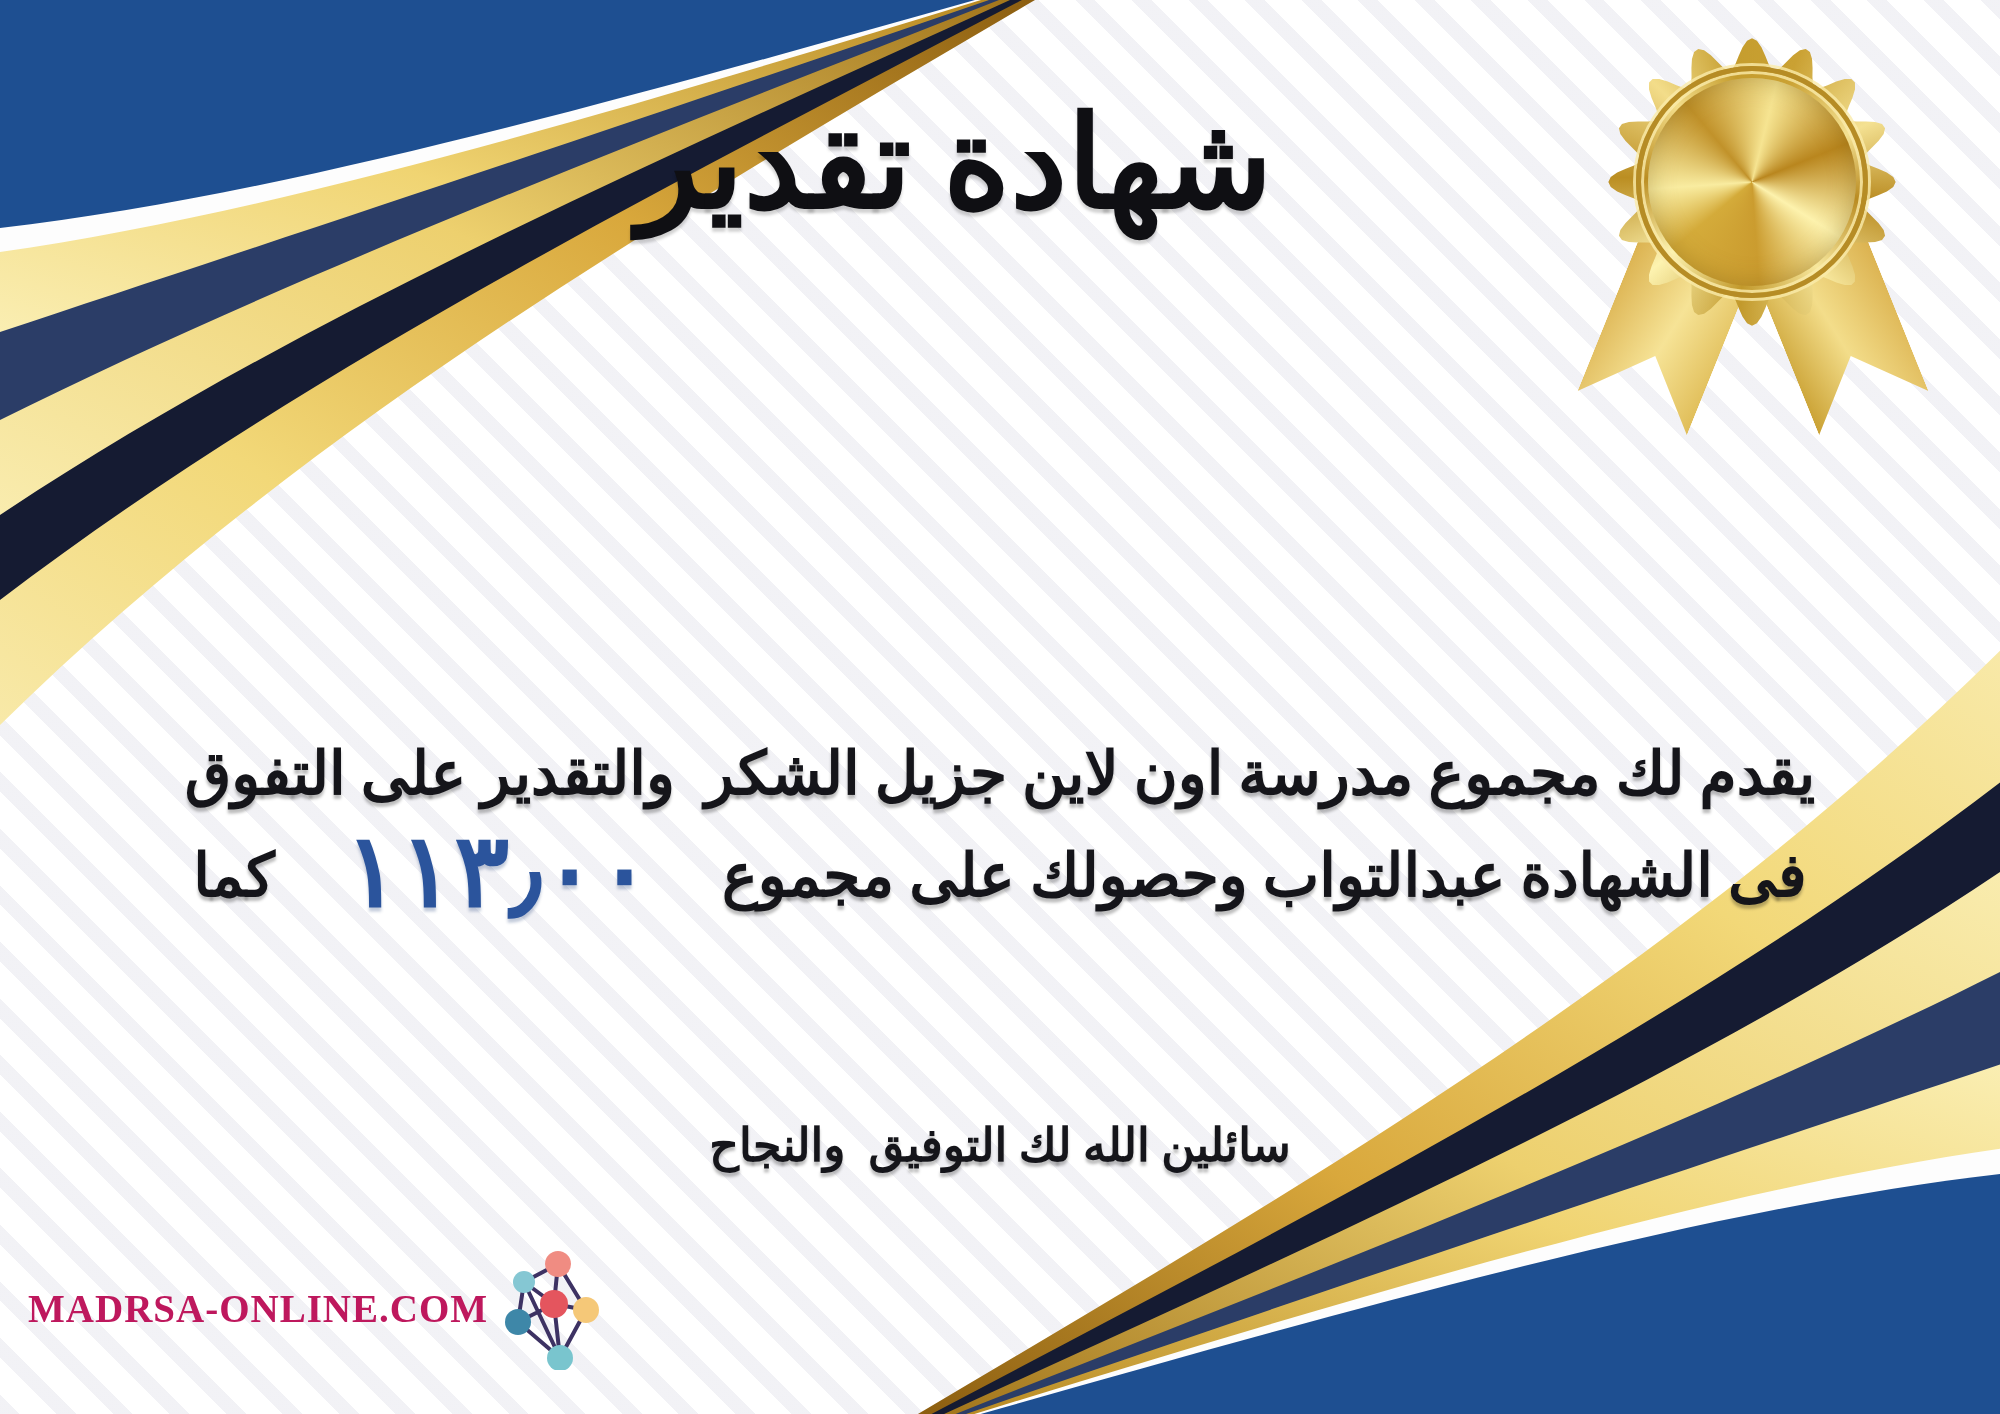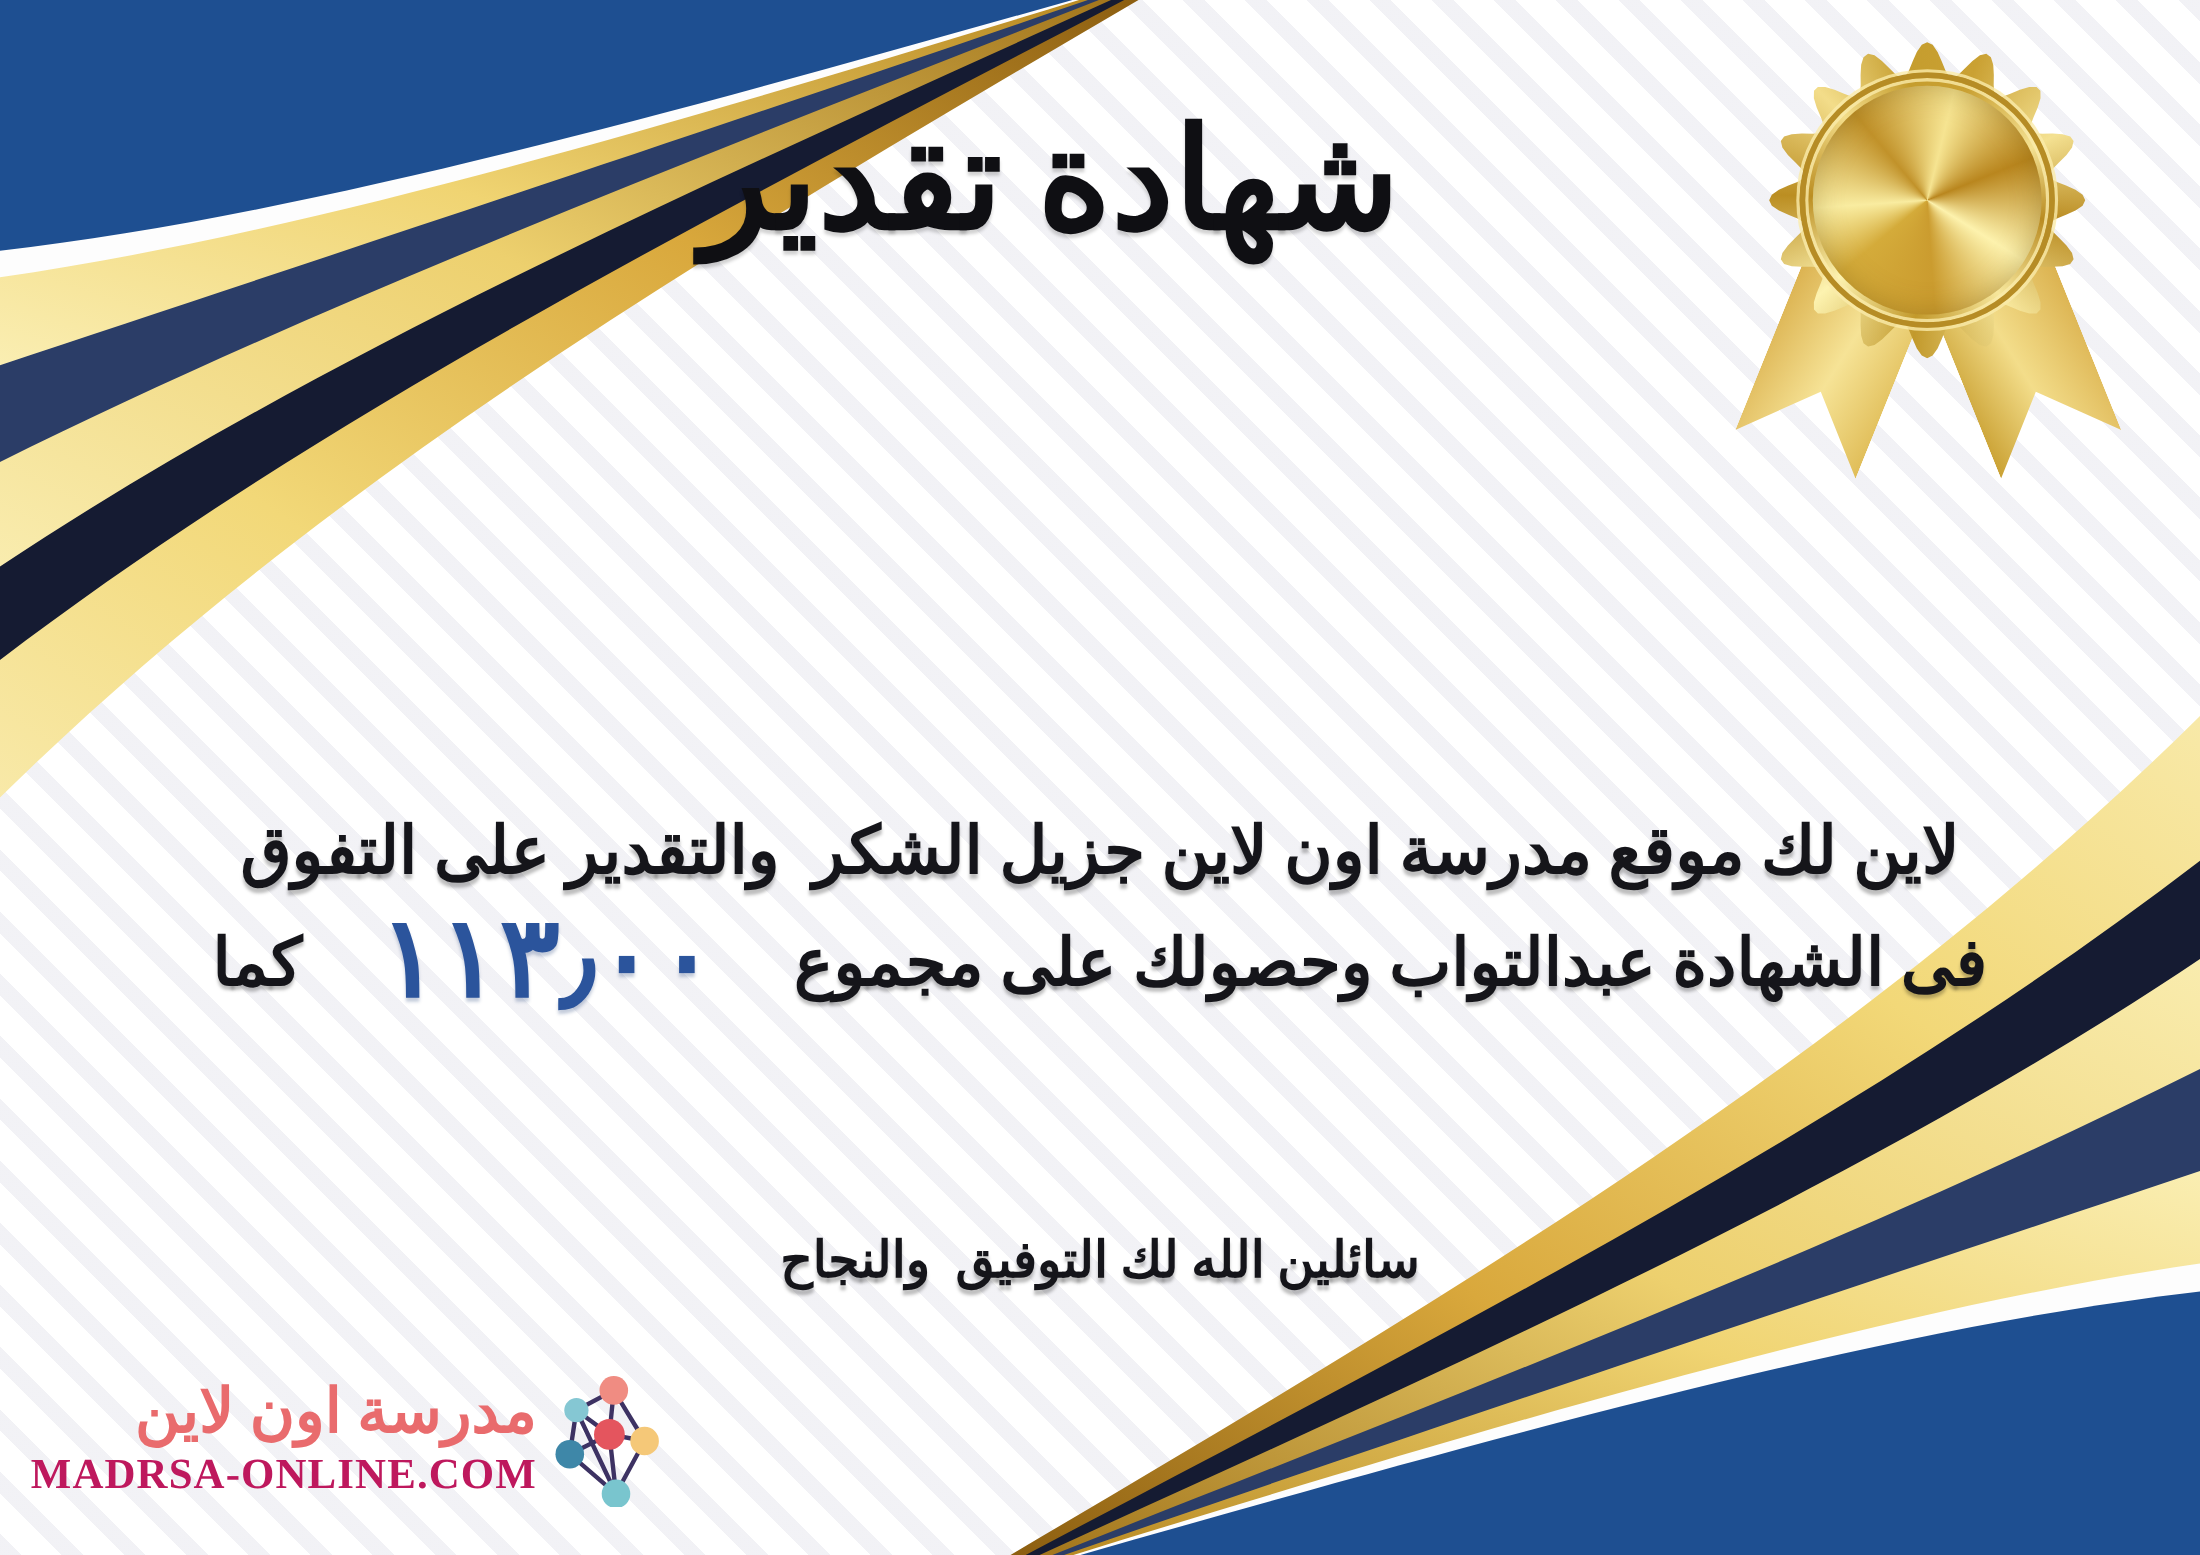--- a/index.html
+++ b/index.html
@@ -164,29 +164,28 @@
     <div class="ribbon ribbon-right"></div>
     <div class="medal-rosette" style="clip-path: polygon(99.2% 50%, 98.38% 51.69%, 96.17% 53.23%, 93.22% 54.54%, 90.4% 55.68%, 88.52% 56.79%, 88.06% 58.09%, 89.06% 59.74%, 91.09% 61.78%, 93.37% 64.09%, 95.09% 66.41%, 95.57% 68.41%, 94.54% 69.83%, 92.16% 70.56%, 89.01% 70.74%, 85.85% 70.7%, 83.42% 70.88%, 82.18% 71.7%, 82.19% 73.39%, 83.14% 75.89%, 84.4% 78.86%, 85.28% 81.77%, 85.25% 84.04%, 84.04% 85.25%, 81.77% 85.28%, 78.86% 84.4%, 75.89% 83.14%, 73.39% 82.19%, 71.7% 82.18%, 70.88% 83.42%, 70.7% 85.85%, 70.74% 89.01%, 70.56% 92.16%, 69.83% 94.54%, 68.41% 95.57%, 66.41% 95.09%, 64.09% 93.37%, 61.78% 91.09%, 59.74% 89.06%, 58.09% 88.06%, 56.79% 88.52%, 55.68% 90.4%, 54.54% 93.22%, 53.23% 96.17%, 51.69% 98.38%, 50% 99.2%, 48.31% 98.38%, 46.77% 96.17%, 45.46% 93.22%, 44.32% 90.4%, 43.21% 88.52%, 41.91% 88.06%, 40.26% 89.06%, 38.22% 91.09%, 35.91% 93.37%, 33.59% 95.09%, 31.59% 95.57%, 30.17% 94.54%, 29.44% 92.16%, 29.26% 89.01%, 29.3% 85.85%, 29.12% 83.42%, 28.3% 82.18%, 26.61% 82.19%, 24.11% 83.14%, 21.14% 84.4%, 18.23% 85.28%, 15.96% 85.25%, 14.75% 84.04%, 14.72% 81.77%, 15.6% 78.86%, 16.86% 75.89%, 17.81% 73.39%, 17.82% 71.7%, 16.58% 70.88%, 14.15% 70.7%, 10.99% 70.74%, 7.84% 70.56%, 5.46% 69.83%, 4.43% 68.41%, 4.91% 66.41%, 6.63% 64.09%, 8.91% 61.78%, 10.94% 59.74%, 11.94% 58.09%, 11.48% 56.79%, 9.6% 55.68%, 6.78% 54.54%, 3.83% 53.23%, 1.62% 51.69%, 0.8% 50%, 1.62% 48.31%, 3.83% 46.77%, 6.78% 45.46%, 9.6% 44.32%, 11.48% 43.21%, 11.94% 41.91%, 10.94% 40.26%, 8.91% 38.22%, 6.63% 35.91%, 4.91% 33.59%, 4.43% 31.59%, 5.46% 30.17%, 7.84% 29.44%, 10.99% 29.26%, 14.15% 29.3%, 16.58% 29.12%, 17.82% 28.3%, 17.81% 26.61%, 16.86% 24.11%, 15.6% 21.14%, 14.72% 18.23%, 14.75% 15.96%, 15.96% 14.75%, 18.23% 14.72%, 21.14% 15.6%, 24.11% 16.86%, 26.61% 17.81%, 28.3% 17.82%, 29.12% 16.58%, 29.3% 14.15%, 29.26% 10.99%, 29.44% 7.84%, 30.17% 5.46%, 31.59% 4.43%, 33.59% 4.91%, 35.91% 6.63%, 38.22% 8.91%, 40.26% 10.94%, 41.91% 11.94%, 43.21% 11.48%, 44.32% 9.6%, 45.46% 6.78%, 46.77% 3.83%, 48.31% 1.62%, 50% 0.8%, 51.69% 1.62%, 53.23% 3.83%, 54.54% 6.78%, 55.68% 9.6%, 56.79% 11.48%, 58.09% 11.94%, 59.74% 10.94%, 61.78% 8.91%, 64.09% 6.63%, 66.41% 4.91%, 68.41% 4.43%, 69.83% 5.46%, 70.56% 7.84%, 70.74% 10.99%, 70.7% 14.15%, 70.88% 16.58%, 71.7% 17.82%, 73.39% 17.81%, 75.89% 16.86%, 78.86% 15.6%, 81.77% 14.72%, 84.04% 14.75%, 85.25% 15.96%, 85.28% 18.23%, 84.4% 21.14%, 83.14% 24.11%, 82.19% 26.61%, 82.18% 28.3%, 83.42% 29.12%, 85.85% 29.3%, 89.01% 29.26%, 92.16% 29.44%, 94.54% 30.17%, 95.57% 31.59%, 95.09% 33.59%, 93.37% 35.91%, 91.09% 38.22%, 89.06% 40.26%, 88.06% 41.91%, 88.52% 43.21%, 90.4% 44.32%, 93.22% 45.46%, 96.17% 46.77%, 98.38% 48.31%);"></div>
     <div class="medal-ring"></div>
     <div class="medal-face"></div>
   </div>
 
   <div class="title" dir="rtl">شهادة تقدير</div>
 
 
   <div class="body-text" dir="rtl">
-    <div class="line">لاين لك موقع مدرسة اون لاين جزيل الشكر  والتقدير على التفوق</div>
+    <div class="line">يقدم لك مجموع مدرسة اون لاين جزيل الشكر  والتقدير على التفوق</div>
     <div class="line"><span>فى الشهادة عبدالتواب وحصولك على مجموع</span><span class="score">١١٣٫٠٠</span><span>كما</span></div>
   </div>
 
   <div class="closing" dir="rtl">سائلين الله لك التوفيق  والنجاح</div>
 
   <div class="logo">
     <div class="logo-text">
-      <div class="logo-ar">مدرسة اون لاين</div>
       <div class="logo-domain">MADRSA-ONLINE.COM</div>
     </div>
     <svg class="logo-icon" width="100" height="122" viewBox="0 0 100 122">
       <g stroke="#3d3263" stroke-width="4" fill="none">
         <path d="M56 16 L22 34 M56 16 L52 56 M56 16 L84 62 M22 34 L52 56 M22 34 L16 74
                  M22 34 L58 110 M16 74 L52 56 M16 74 L58 110 M52 56 L58 110 M52 56 L84 62
                  M84 62 L58 110"></path>
       </g>
       <circle cx="56" cy="16" r="13" fill="#f08c82"></circle>
       <circle cx="22" cy="34" r="11" fill="#85c7d3"></circle>

